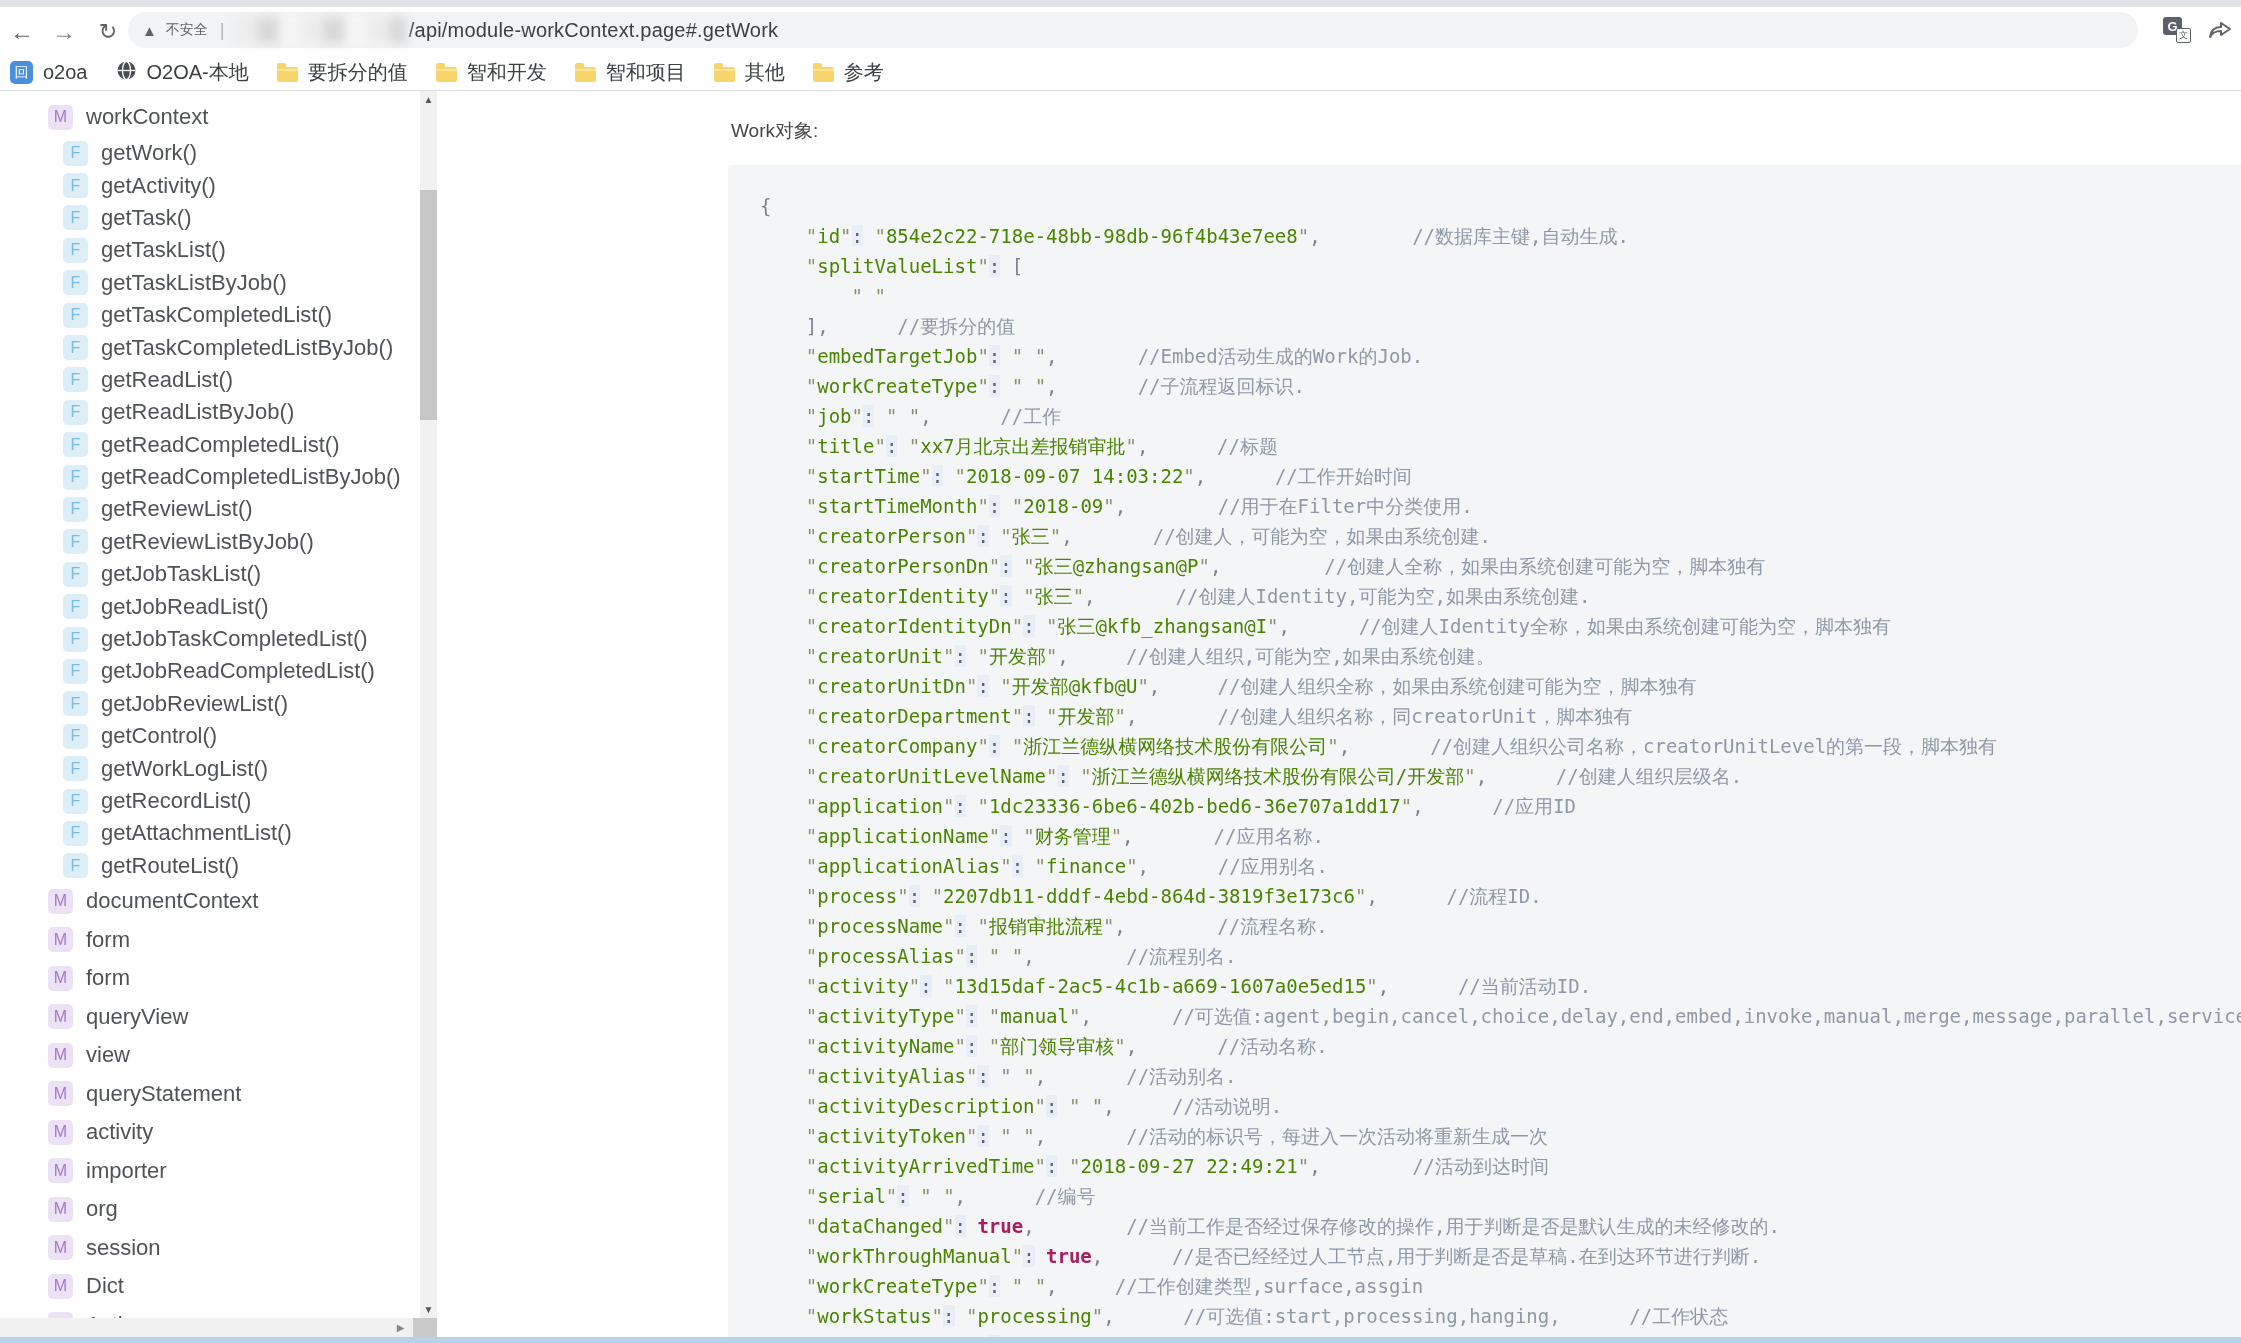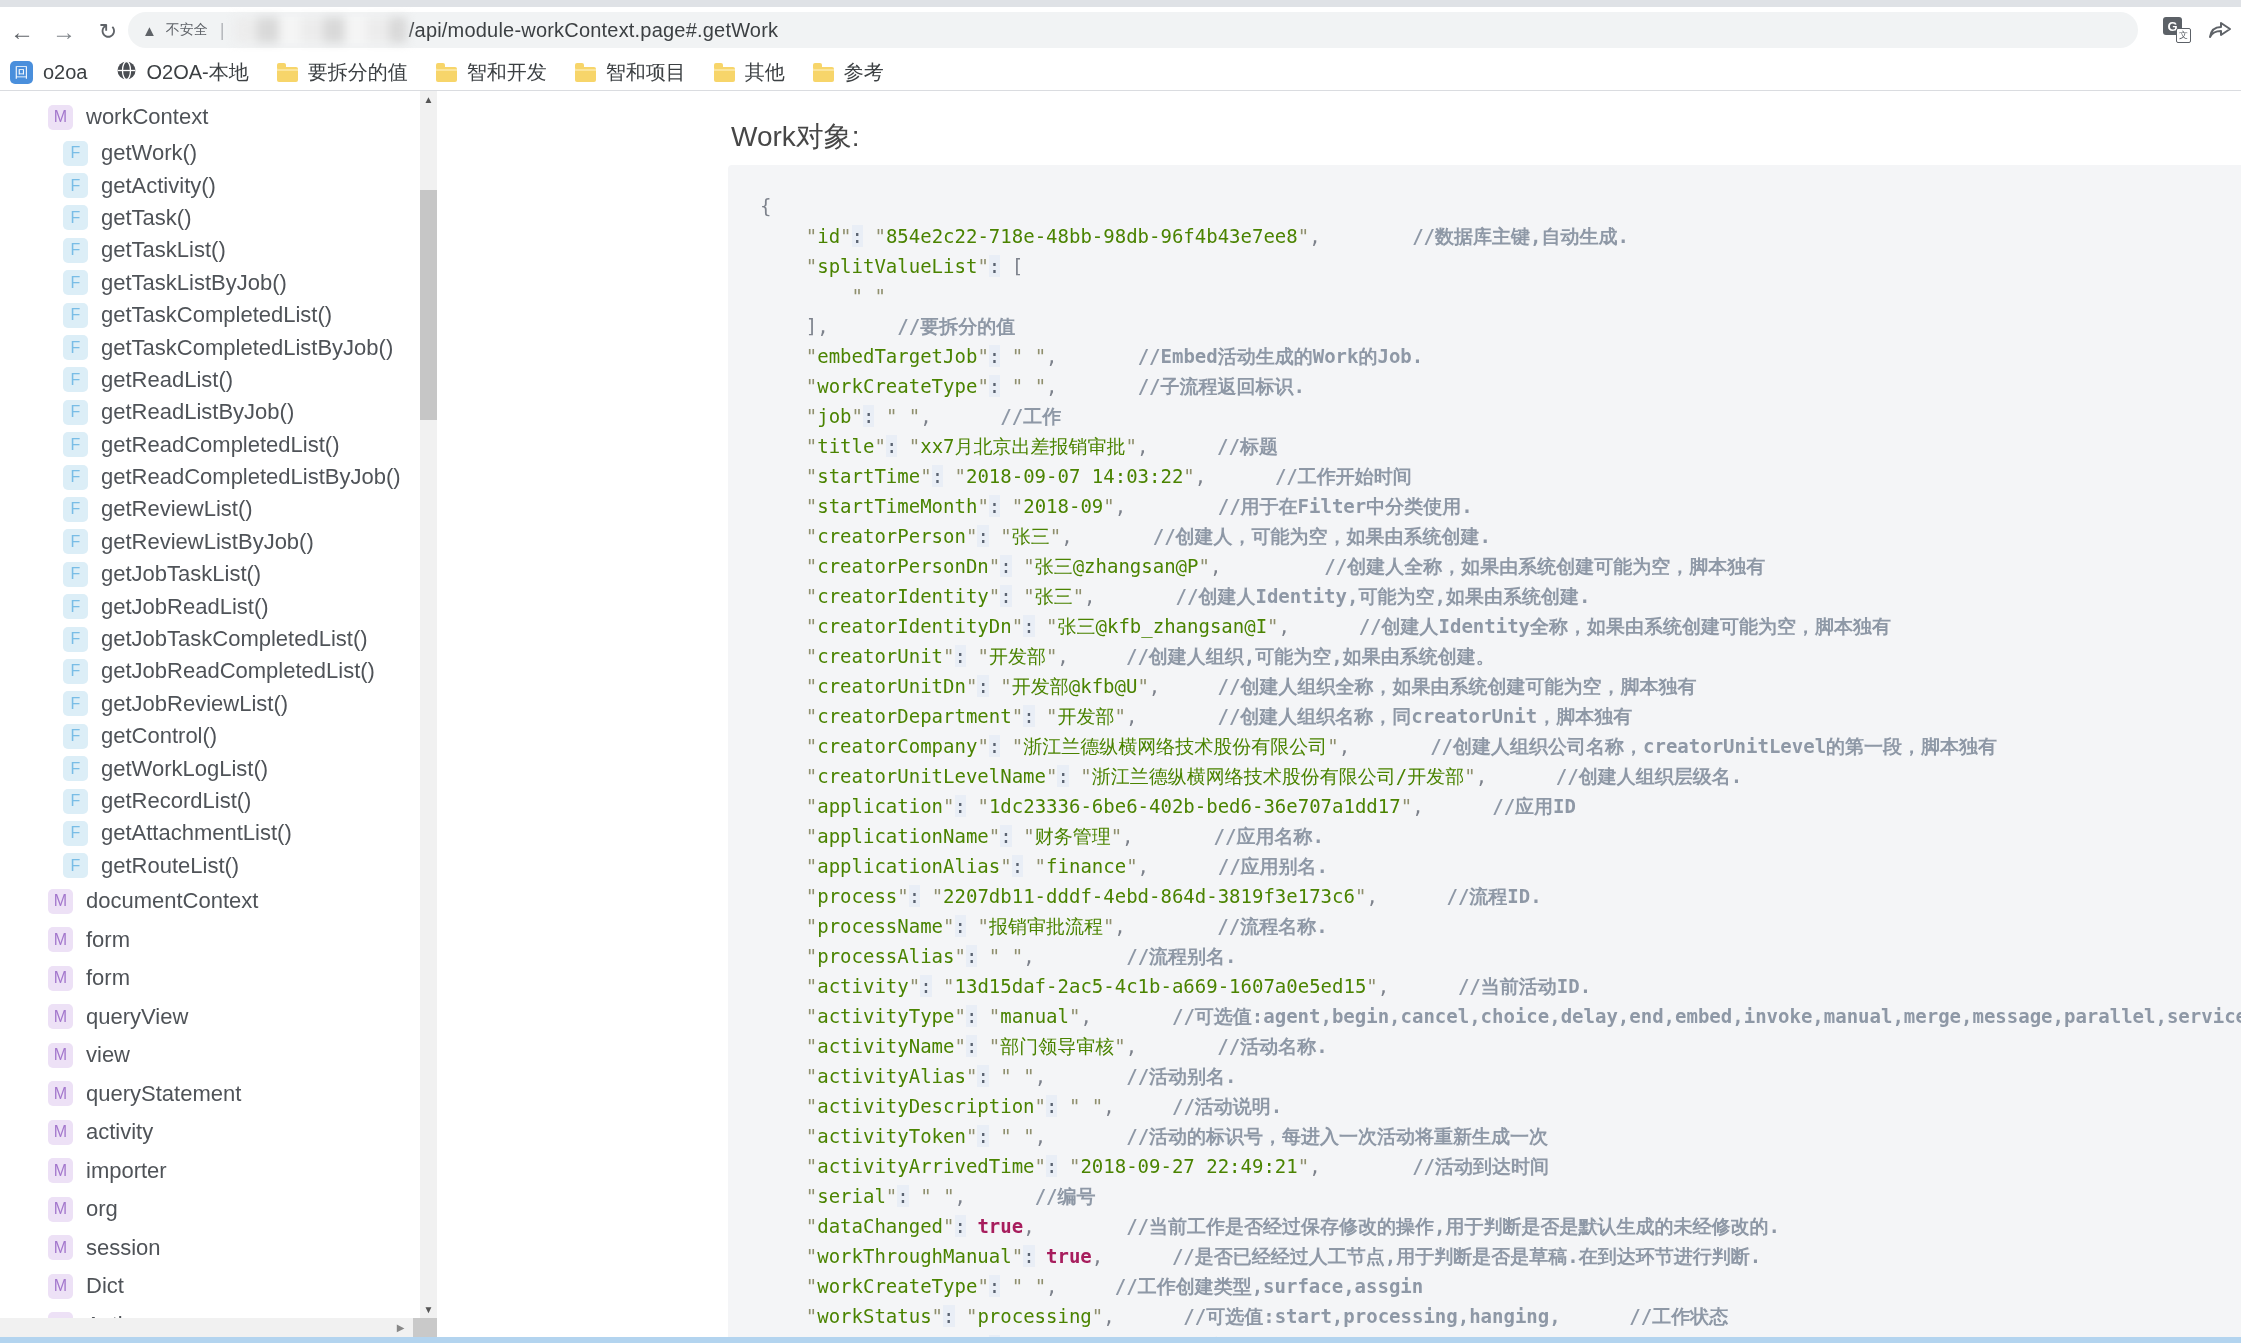--- a/index.html
+++ b/index.html
@@ -62,32 +62,32 @@
   .vscroll .arr-down{bottom:0;}
   .vthumb{position:absolute;left:0;top:99px;width:17px;height:230px;background:#c6c6c6;}
   
   .hscroll{position:absolute;left:0;top:1318px;width:437px;height:19px;background:#f1f1f1;}
   .hscroll .arr-right{position:absolute;right:28px;top:0;width:17px;height:19px;color:#888;font-size:10px;
     display:flex;align-items:center;justify-content:center;}
   .hcorner{position:absolute;right:0;top:0;width:24px;height:19px;background:#c9c9c9;}
   .bottom-strip{position:absolute;left:0;top:1337px;width:100%;height:6px;background:#b3d4ef;}
   
   .main{position:absolute;left:437px;top:91px;right:0;bottom:6px;background:#fff;overflow:hidden;}
-  .doc-heading{position:absolute;left:294px;top:27px;font-size:28px;color:#474747;}
+  .doc-heading{position:absolute;left:294px;top:27px;font-size:19px;color:#474747;}
   .code-block{position:absolute;left:291px;top:74px;right:-20px;height:1300px;background:#f4f5f7;
     border-radius:4px;overflow:hidden;}
   .code-pre{margin:0;padding:26px 0 0 32px;font-family:"DejaVu Sans Mono",monospace;
     font-size:19px;line-height:30px;white-space:pre;}
   .tok-pln{color:#4d4d4c;}
   .tok-pun{color:#7d828c;}
   .tok-q{color:#8f8f6d;}
   .tok-str{color:#4a8300;}
   .tok-colon{color:#5b6472;background:#e9eef6;}
   .tok-lit{color:#a71d5d;font-weight:bold;}
-  .tok-com{color:#8e98a6;font-weight:bold;}
+  .tok-com{color:#8e98a6;}
 </style>
 </head>
 <body>
 
 <div class="top-strip"></div>
 <div class="toolbar">
   <div class="nav-btn nav-back">
       <span>←</span>
     </div>
   <div class="nav-btn nav-fwd">

